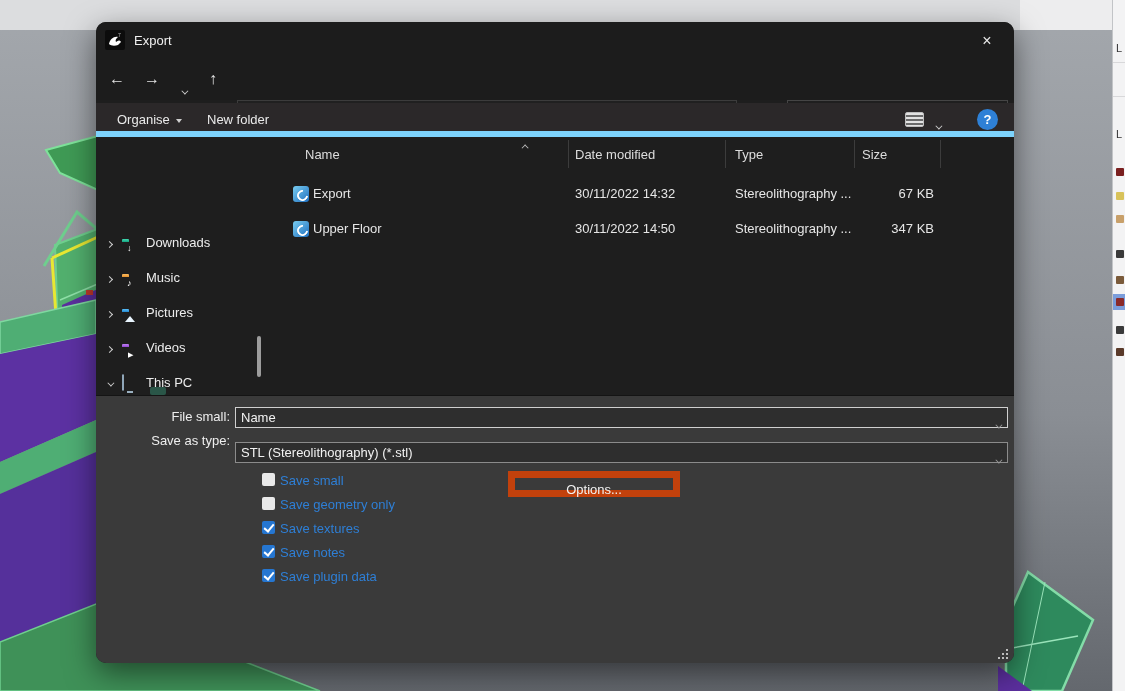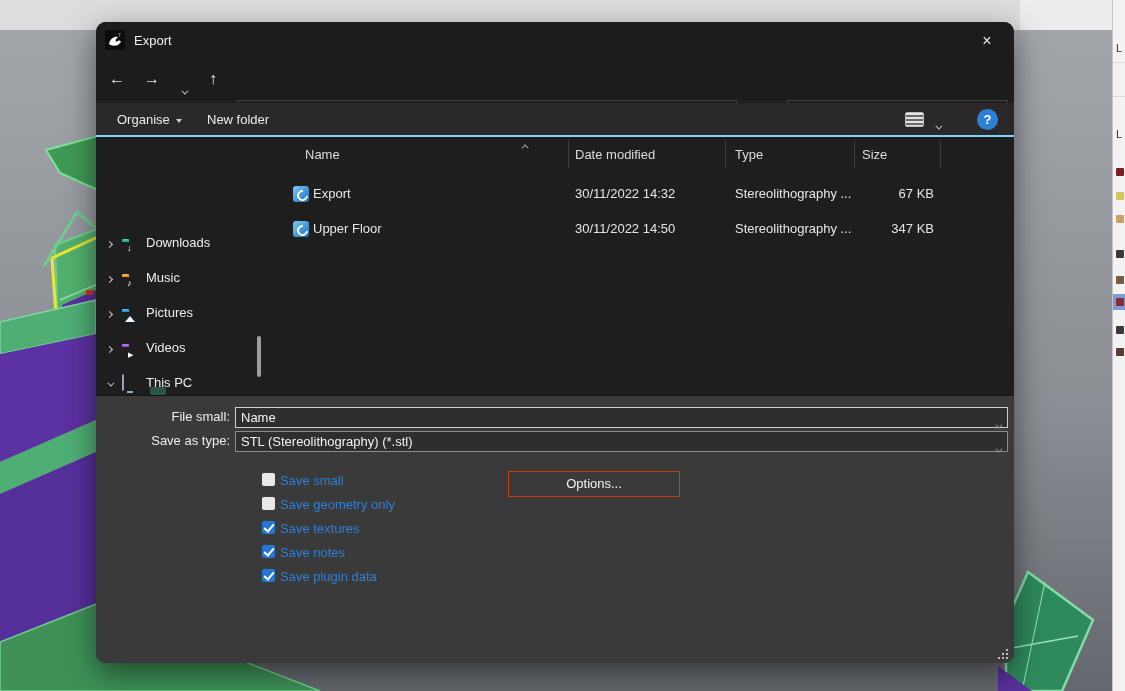--- a/index.html
+++ b/index.html
@@ -53,21 +53,21 @@
   .crumb-sep { margin-left:12px; color:#bdbdbd; }
   .addr-caret { position:absolute; right:14px; top:12px; }
   .refresh-btn { position:absolute; left:652px; top:48px; width:26px; height:22px; }
 
   .search-box { position:absolute; left:691px; top:42px; width:221px; height:32px;
     background:#1f1f1f; border:1px solid #454545; display:flex; align-items:center; }
   .search-ph { margin-left:10px; color:#9a9a9a; flex:1 1 auto; }
   .search-ic { margin-right:10px; flex:0 0 auto; }
 
   .toolbar { position:absolute; left:0; top:81px; width:100%; height:34px; background:#2b2829;
-    border-bottom:2px solid #7dd3fc; }
+    border-bottom:6px solid #7dd3fc; }
   .tb-item { position:absolute; top:0; height:34px; line-height:34px; color:#eaeaea; }
   .organise { left:21px; }
   .organise .tri { display:inline-block; width:0; height:0; border-left:3.5px solid transparent;
     border-right:3.5px solid transparent; border-top:4px solid #cfcfcf; margin-left:6px; vertical-align:middle; }
   .newfolder { left:111px; }
   .view-icon { position:absolute; right:90px; top:9px; width:19px; height:15px;
     background:repeating-linear-gradient(#e2e2e2 0 2px, #6a6a6a 2px 4px); border:1px solid #bdbdbd; border-radius:2px; }
   .view-caret { position:absolute; right:74px; top:15px; }
   .help-btn { position:absolute; right:16px; top:6px; width:21px; height:21px; border-radius:50%;
     background:#2e80d6; color:#fff; font-weight:bold; font-size:13px; text-align:center; line-height:21px; }
@@ -124,21 +124,21 @@
   .combo.bright { border-color:#cfcfcf; }
   .combo .caret { position:absolute; right:7px; top:7px; }
 
   .chk-row { position:absolute; left:166px; height:16px; display:flex; align-items:flex-start; }
   .chk-box { width:13px; height:13px; border-radius:2px; background:#e9e9e9; position:relative; flex:0 0 auto; }
   .chk-row.checked .chk-box { background:#2576d1; }
   .chk-row.checked .chk-box::after { content:""; position:absolute; left:4px; top:1px; width:4px; height:8px;
     border-right:2px solid #fff; border-bottom:2px solid #fff; transform:rotate(40deg); }
   .chk-label { margin-left:5px; color:#2e7fd6; }
 
-  .btn { position:absolute; background:#3a3a3a; border:1px solid #c2410c; color:#f2f2f2;
+  .btn { position:absolute; background:#3a3a3a; border:7px solid #c2410c; color:#f2f2f2;
     text-align:center; }
   .options-btn { left:412px; top:75px; width:172px; height:26px; line-height:24px; }
 
   .grip { position:absolute; right:6px; bottom:4px; width:10px; height:10px; }
   .grip i { position:absolute; width:2px; height:2px; background:#bdbdbd; }
 </style>
 </head>
 <body>
 
 <div class="screen">
@@ -315,21 +315,21 @@
       </div>
     </div>
 
     <div class="bottom">
       <span class="fld-label" style="left:6px; top:13px">File small:</span>
       <div class="combo bright" style="top:11px">
         <span>Name</span>
         <span class="caret"><span class="chev down sm" style="border-color:#9a9a9a"></span></span>
       </div>
       <span class="fld-label" style="left:6px; top:37px">Save as type:</span>
-      <div class="combo" style="top:35px">
+      <div class="combo" style="top:46px">
         <span>STL (Stereolithography) (*.stl)</span>
         <span class="caret"><span class="chev down sm" style="border-color:#9a9a9a"></span></span>
       </div>
 
       <div class="chk-row" style="top:77px">
         <span class="chk-box"></span>
         <span class="chk-label">Save small</span>
       </div>
       <div class="chk-row" style="top:101px">
         <span class="chk-box"></span>

